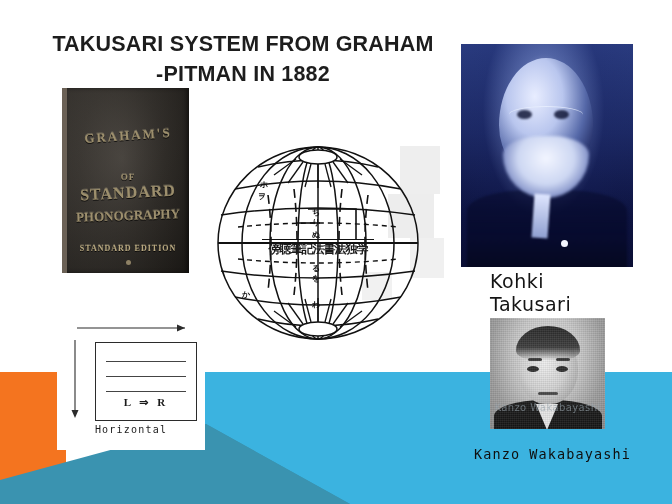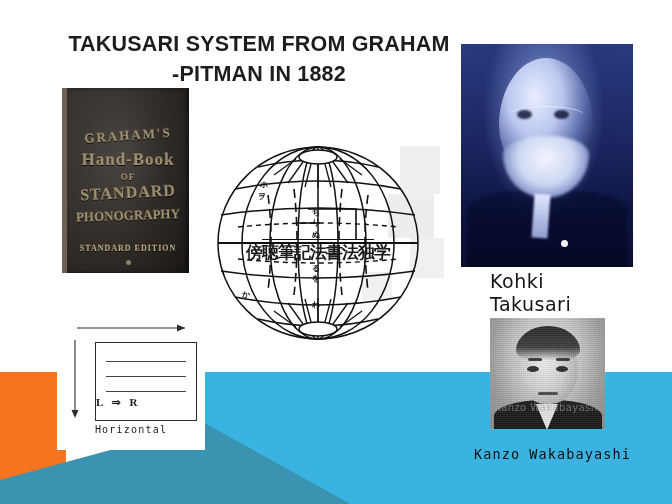--- a/index.html
+++ b/index.html
@@ -60,21 +60,21 @@
     top: 420px;
     width: 360px;
     height: 84px;
     background: #3a93b0;
     clip-path: polygon(0px 84px, 0px 60px, 206px 4px, 350px 84px);
   }
 
   
   .title {
     position: absolute;
-    left: 44px;
+    left: 28px;
     top: 30px;
     width: 430px;
     text-align: center;
     font-size: 21.5px;
     font-weight: bold;
     line-height: 1.38;
     letter-spacing: 0.2px;
     color: #1d1d1d;
     font-family: "Liberation Sans", sans-serif;
   }
@@ -126,21 +126,21 @@
     left: 208px;
     top: 143px;
     width: 220px;
     height: 200px;
   }
   .globe-label {
     position: absolute;
     left: 0; right: 0;
     top: 98px;
     text-align: center;
-    font-size: 17px;
+    font-size: 12px;
     font-weight: bold;
     color: #1a1a1a;
     letter-spacing: -1px;
     font-family: "DejaVu Sans", sans-serif;
   }
   .globe-label-rule {
     position: absolute;
     left: 54px;
     top: 96px;
     width: 112px;
@@ -177,20 +177,21 @@
     position: absolute;
     left: 10px;
     width: 80px;
     height: 0;
     border-top: 1px solid #444;
   }
   .hdiag-lr {
     position: absolute;
     left: 0; right: 0;
     top: 53px;
+    text-align: center;
     font-size: 11px;
     font-weight: bold;
     color: #1a1a1a;
     font-family: "Liberation Serif", serif;
     letter-spacing: 3px;
   }
   .hdiag-caption {
     position: absolute;
     left: 0; right: 0;
     top: 108px;
@@ -380,21 +381,20 @@
   <div class="bg-dark-wedge"></div>
   <div class="bg-dark-wedge2"></div>
 
   <div class="title">
     <span>TAKUSARI SYSTEM  FROM GRAHAM</span><br>
     <span>-PITMAN IN 1882</span>
   </div>
 
   <div class="book">
     <div class="emboss e1">GRAHAM'S</div>
-    <div class="emboss e2">Hand-Book</div>
     <div class="emboss e3">OF</div>
     <div class="emboss e4">STANDARD</div>
     <div class="emboss e5">PHONOGRAPHY</div>
     <div class="emboss e6">STANDARD EDITION</div>
     <div class="dot"></div>
   </div>
 
   <div class="globe-shadow-a"></div>
   <div class="globe-shadow-b"></div>
   <div class="globe-shadow-c"></div>

